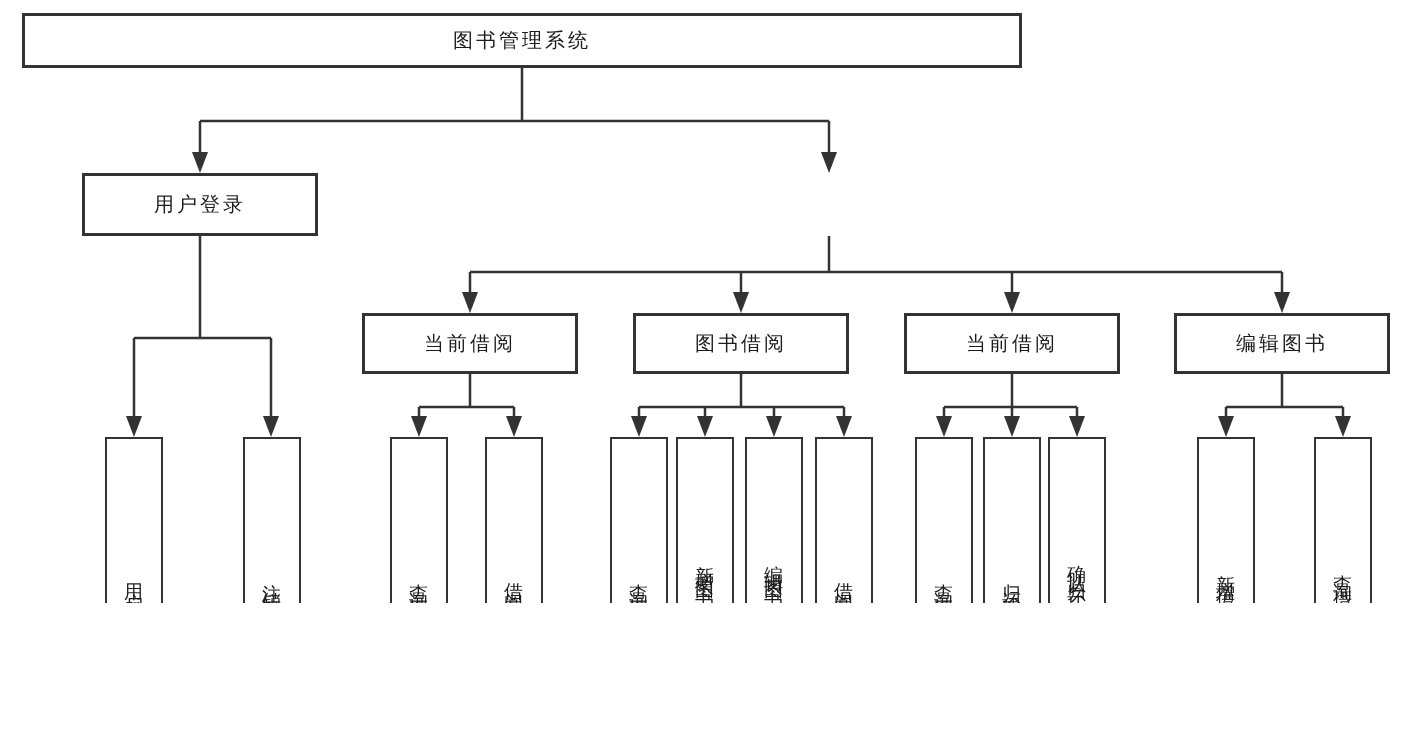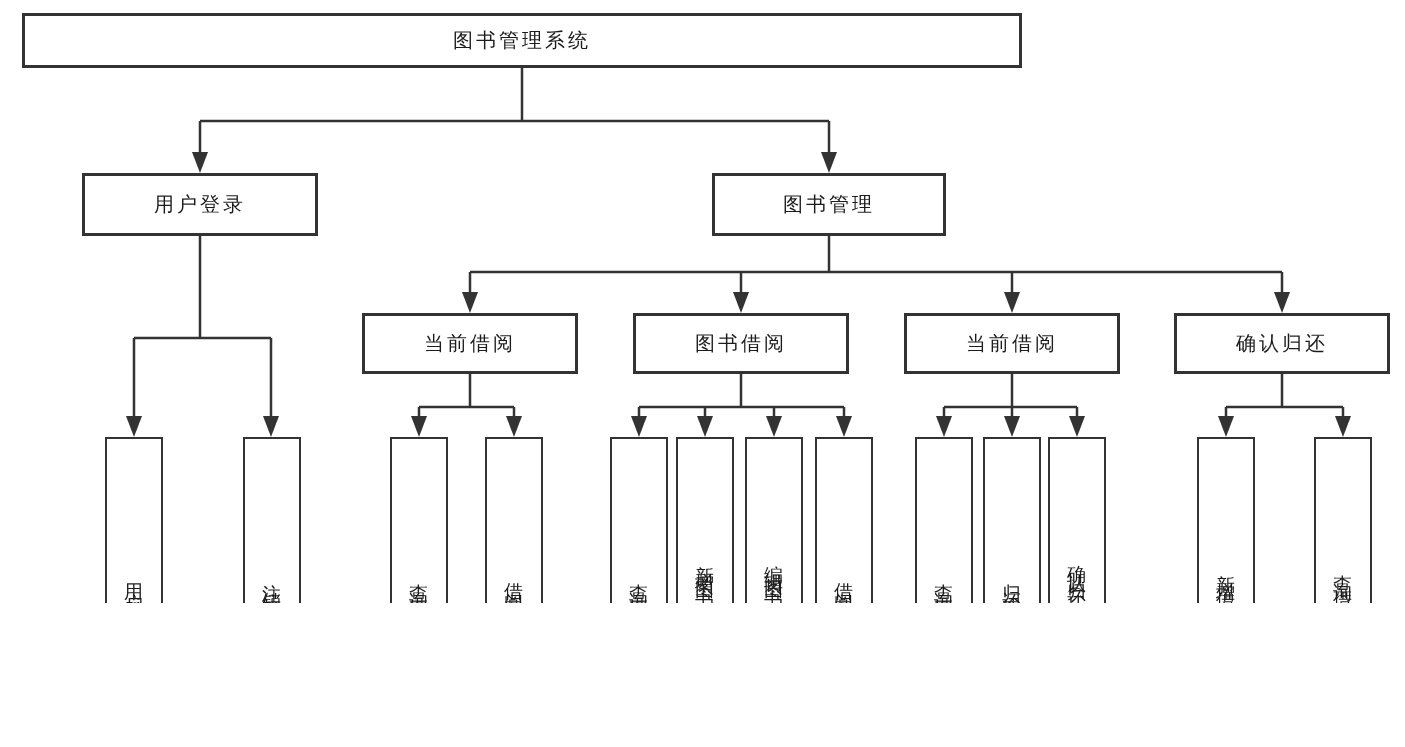--- a/index.html
+++ b/index.html
@@ -121,35 +121,32 @@
     </g>
   </svg>
 
   <div class="hbox root-box">
     <span>图书管理系统</span>
   </div>
 
   <div class="hbox user-box">
     <span>用户登录</span>
   </div>
-  <div class="hbox mgmt-box">
-    <span>图书管理</span>
-  </div>
 
   <div class="hbox grp-0">
     <span>当前借阅</span>
   </div>
   <div class="hbox grp-1">
     <span>图书借阅</span>
   </div>
   <div class="hbox grp-2">
     <span>当前借阅</span>
   </div>
   <div class="hbox grp-3">
-    <span>确认归还</span>
+    <span>编辑图书</span>
   </div>
 
   <div class="vbox leaf-0">
     <span class="vlabel">用户登录</span>
   </div>
   <div class="vbox leaf-1">
     <span class="vlabel">注销登录</span>
   </div>
   <div class="vbox leaf-2">
     <span class="vlabel">查询图书</span>

